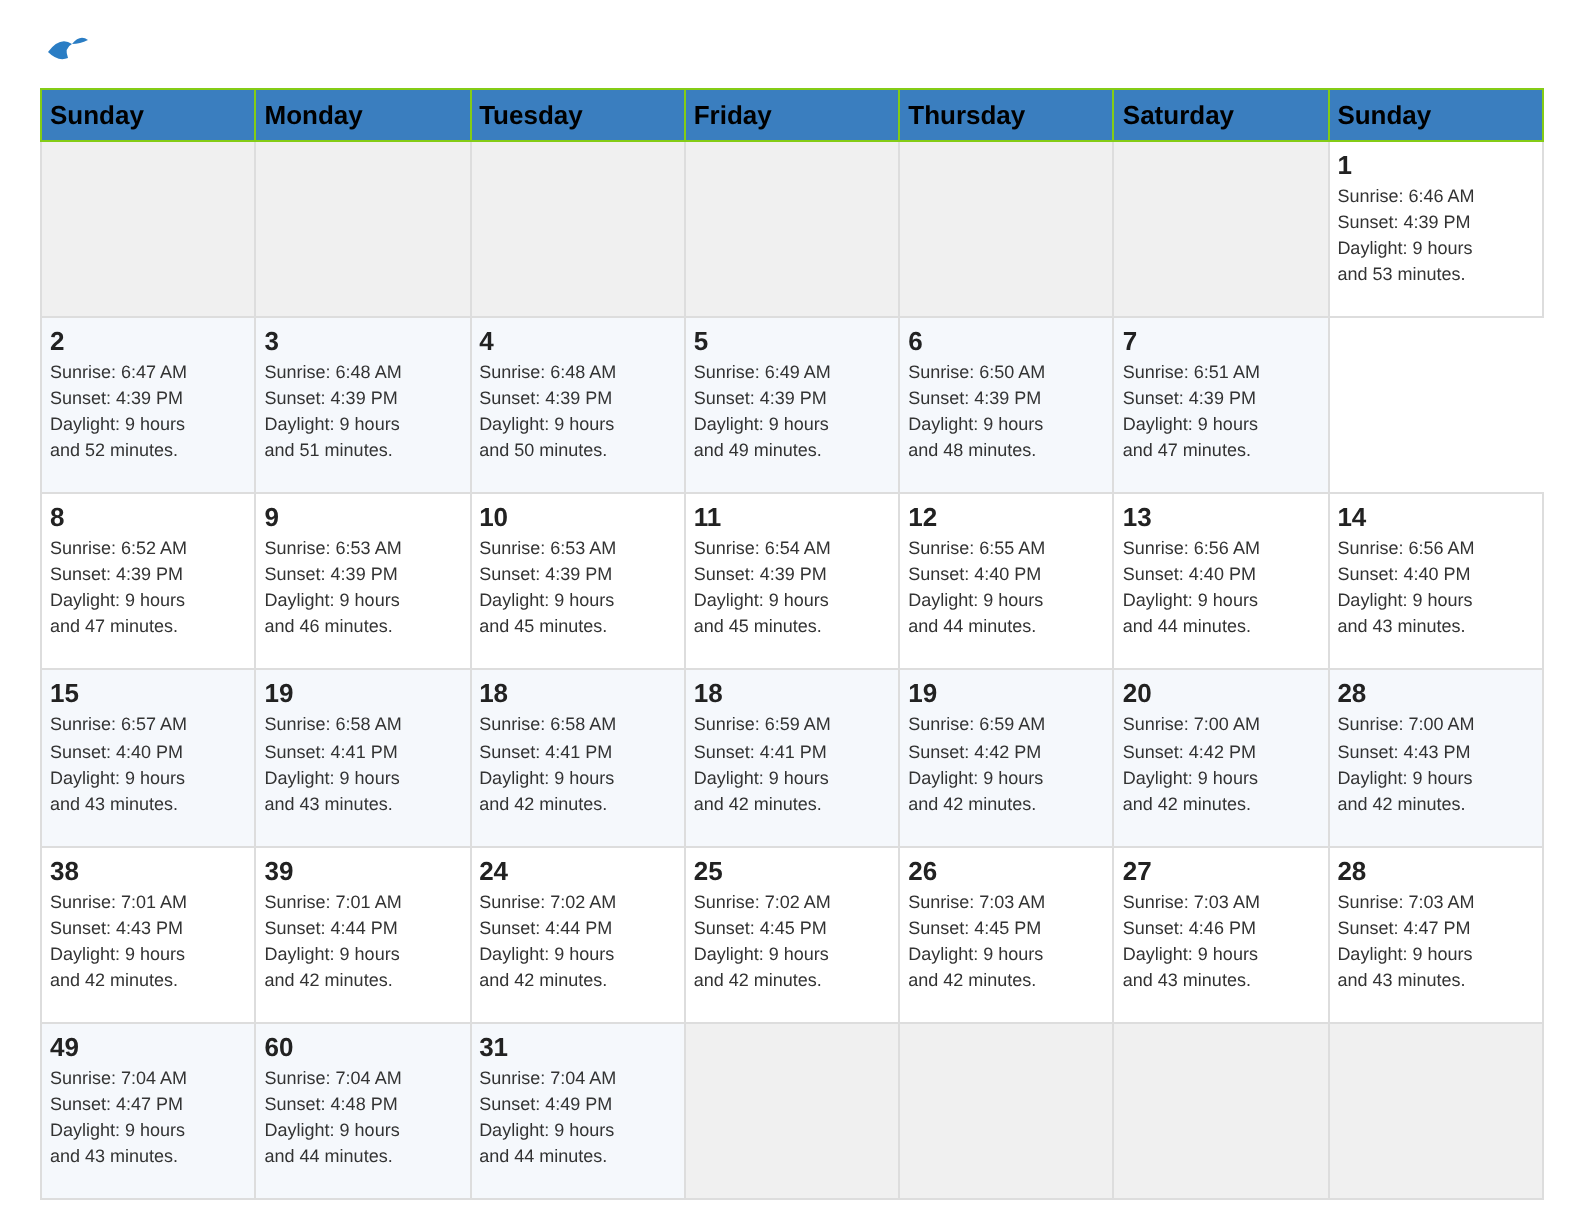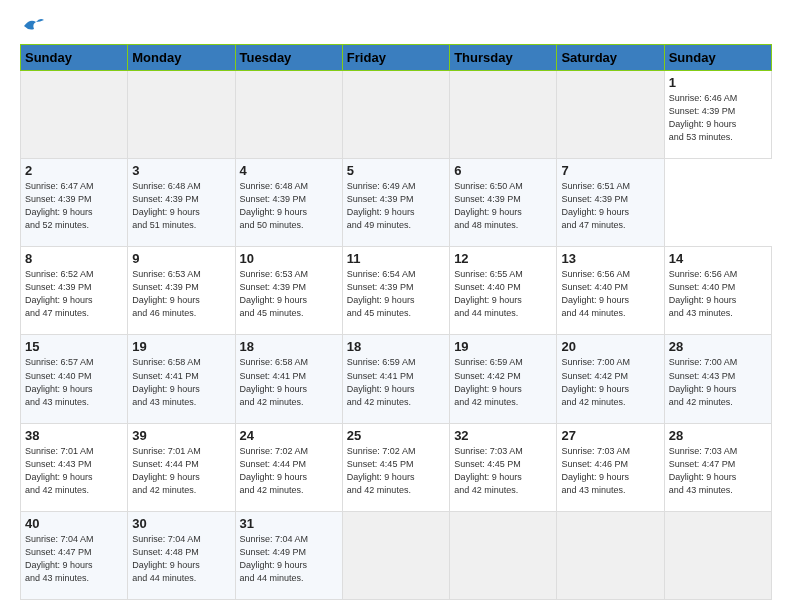--- a/index.html
+++ b/index.html
@@ -246,39 +246,39 @@
           </td>
           <td>
             <span class="day-num">24</span>
             <div class="day-info">Sunrise: 7:02 AM<br>Sunset: 4:44 PM<br>Daylight: 9 hours<br>and 42 minutes.</div>
           </td>
           <td>
             <span class="day-num">25</span>
             <div class="day-info">Sunrise: 7:02 AM<br>Sunset: 4:45 PM<br>Daylight: 9 hours<br>and 42 minutes.</div>
           </td>
           <td>
-            <span class="day-num">32</span>
+            <span class="day-num">26</span>
             <div class="day-info">Sunrise: 7:03 AM<br>Sunset: 4:45 PM<br>Daylight: 9 hours<br>and 42 minutes.</div>
           </td>
           <td>
             <span class="day-num">27</span>
             <div class="day-info">Sunrise: 7:03 AM<br>Sunset: 4:46 PM<br>Daylight: 9 hours<br>and 43 minutes.</div>
           </td>
           <td>
             <span class="day-num">28</span>
             <div class="day-info">Sunrise: 7:03 AM<br>Sunset: 4:47 PM<br>Daylight: 9 hours<br>and 43 minutes.</div>
           </td>
         </tr>
         <tr>
           <td>
-            <span class="day-num">40</span>
+            <span class="day-num">49</span>
             <div class="day-info">Sunrise: 7:04 AM<br>Sunset: 4:47 PM<br>Daylight: 9 hours<br>and 43 minutes.</div>
           </td>
           <td>
-            <span class="day-num">30</span>
+            <span class="day-num">60</span>
             <div class="day-info">Sunrise: 7:04 AM<br>Sunset: 4:48 PM<br>Daylight: 9 hours<br>and 44 minutes.</div>
           </td>
           <td>
             <span class="day-num">31</span>
             <div class="day-info">Sunrise: 7:04 AM<br>Sunset: 4:49 PM<br>Daylight: 9 hours<br>and 44 minutes.</div>
           </td>
           <td class="cell-empty"></td>
           <td class="cell-empty"></td>
           <td class="cell-empty"></td>
           <td class="cell-empty"></td>

